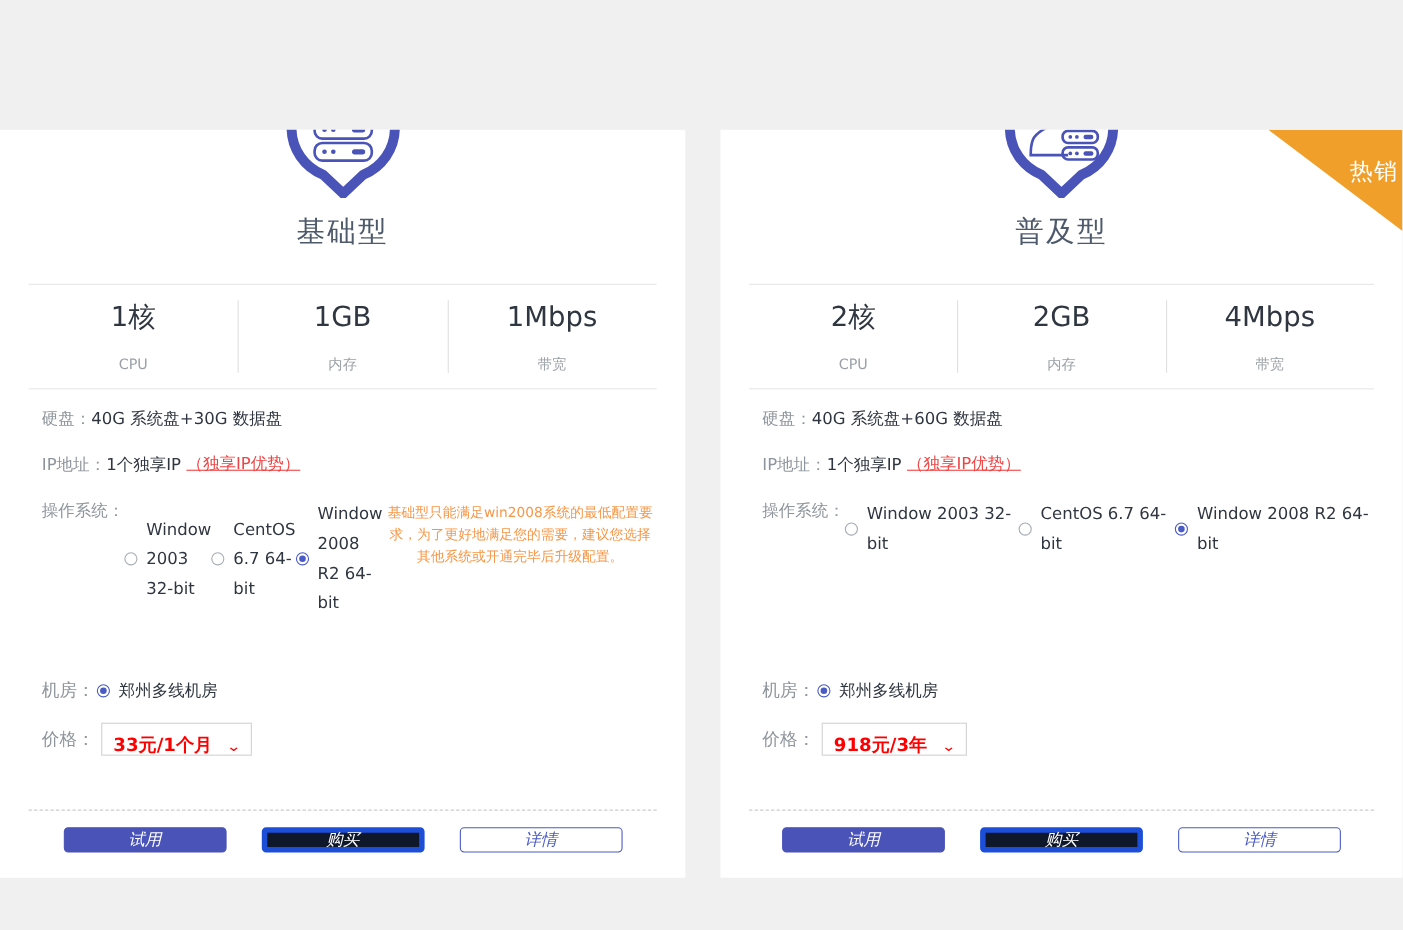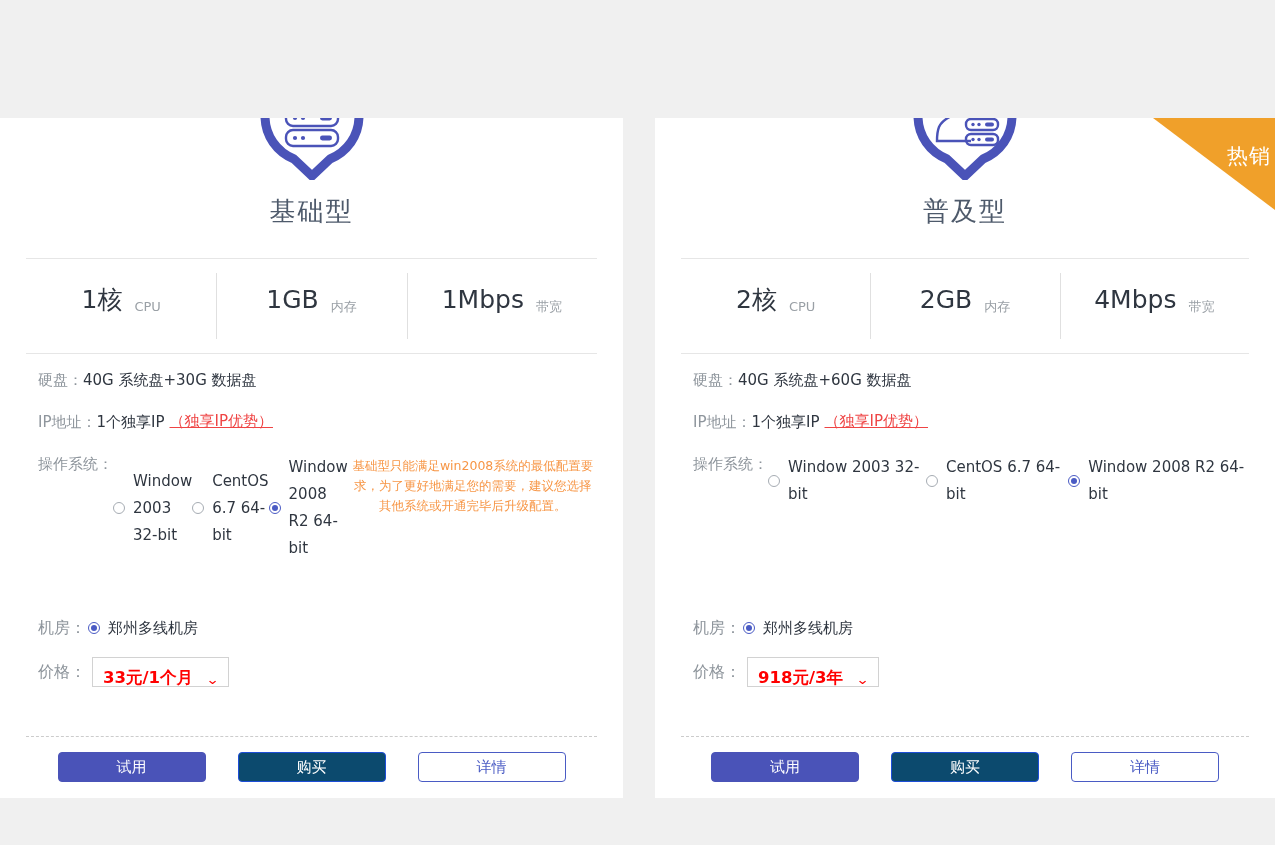--- a/index.html
+++ b/index.html
@@ -69,21 +69,21 @@
   .spec-row{
     position:absolute;
     top:140px; left:26px; right:26px;
     height:94px;
     border-top:1px solid #e6e6e6;
     border-bottom:1px solid #e6e6e6;
     display:flex;
   }
   .spec-cell{
     flex:1;
-    display:flex;flex-direction:row;
+    display:flex;flex-direction:column;
     align-items:center;justify-content:center;
     position:relative;
     gap:12px;
   }
   .spec-cell + .spec-cell::before{
     content:"";
     position:absolute;left:0;top:14px;bottom:14px;
     width:1px;background:#e0e0e0;
   }
   .spec-value{
@@ -184,30 +184,31 @@
   }
   .actions{
     position:absolute;
     left:26px; right:26px;
     top:634px;
     display:flex;
     justify-content:center;
     gap:32px;
   }
   .btn{
-    width:148px;height:30px;
+    width:148px;height:23px;
     border-radius:4px;
     display:flex;align-items:center;justify-content:center;
     font-size:15px;
     box-sizing:border-box;
     cursor:pointer;
     line-height:1;
+    font-style:italic;
   }
   .btn-trial{background:#4a53b8;color:#ffffff;border:1px solid #4a53b8;}
-  .btn-buy{background:#0c4a6e;color:#ffffff;border:1px solid #1d4ed8;}
+  .btn-buy{background:#0f172a;color:#ffffff;border:5px solid #1d4ed8;}
   .btn-detail{background:#ffffff;color:#4a5bc4;border:1px solid #4a5bc4;}
 </style>
 </head>
 <body>
 
 <div class="stage">
 
   <div class="card" id="card-basic">
 
     <div class="icon-wrap">

